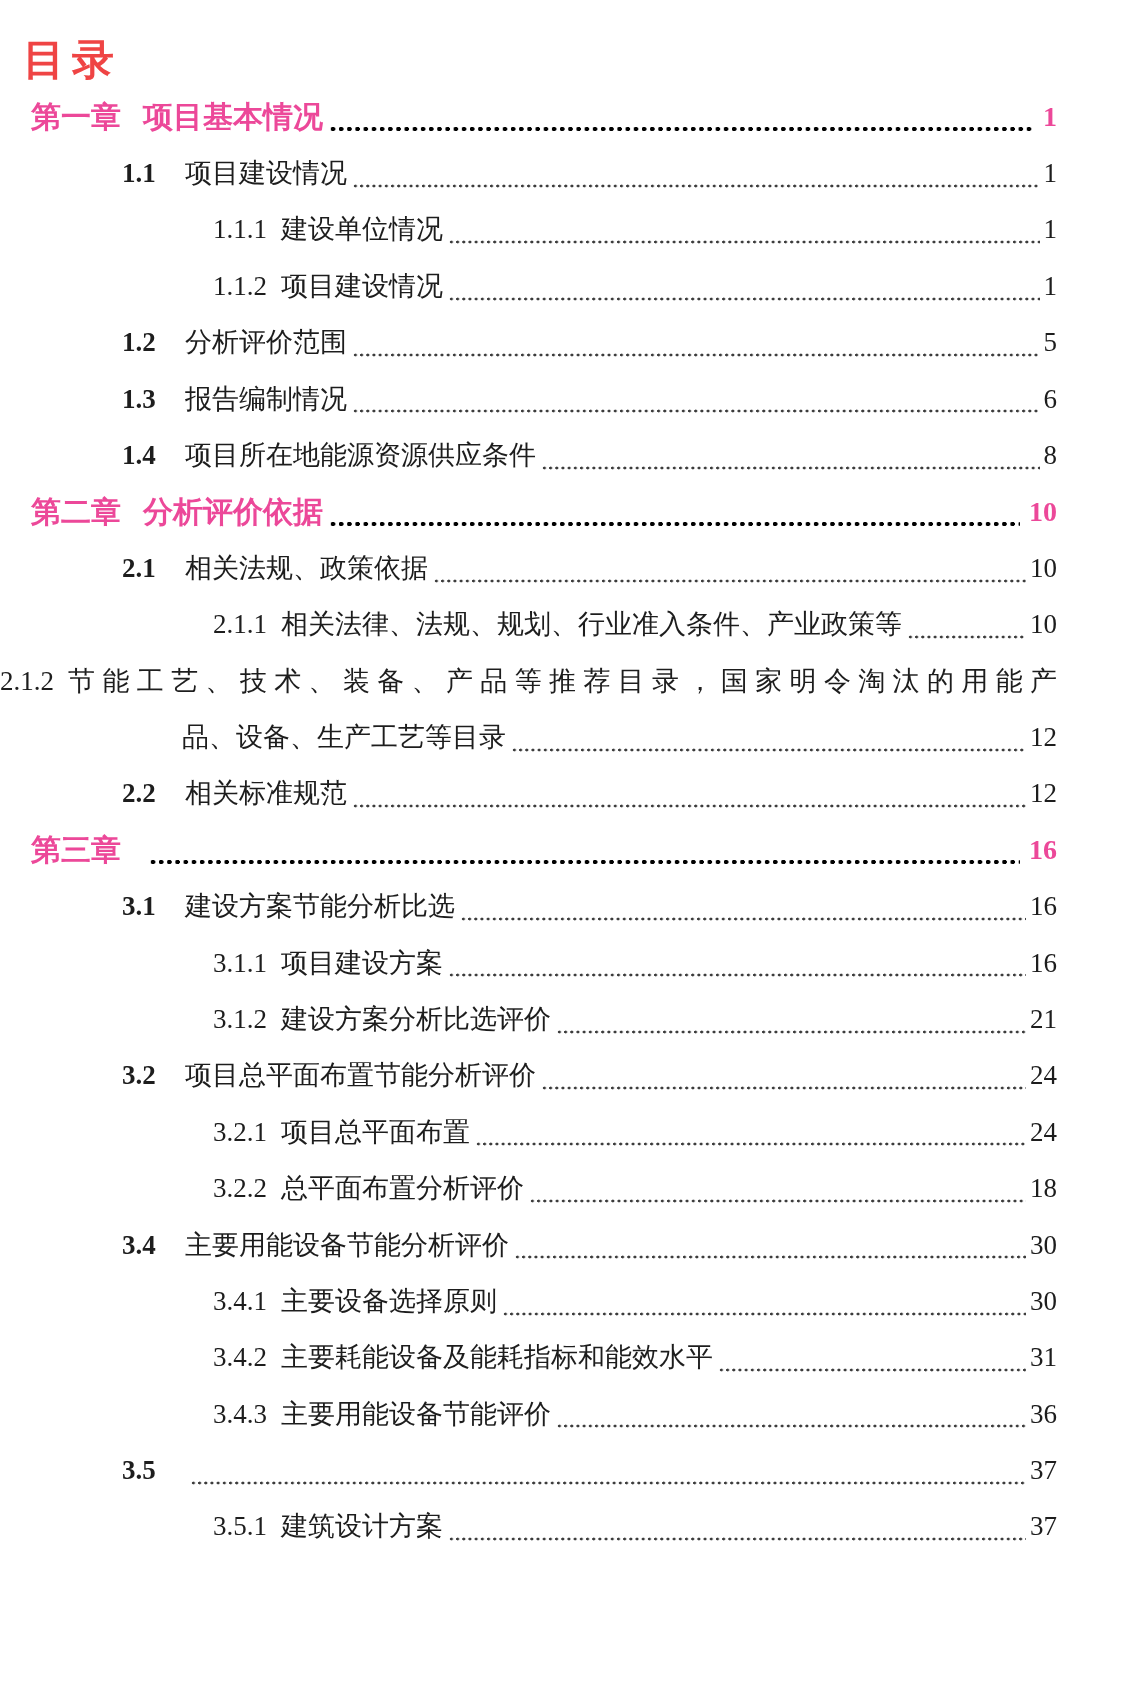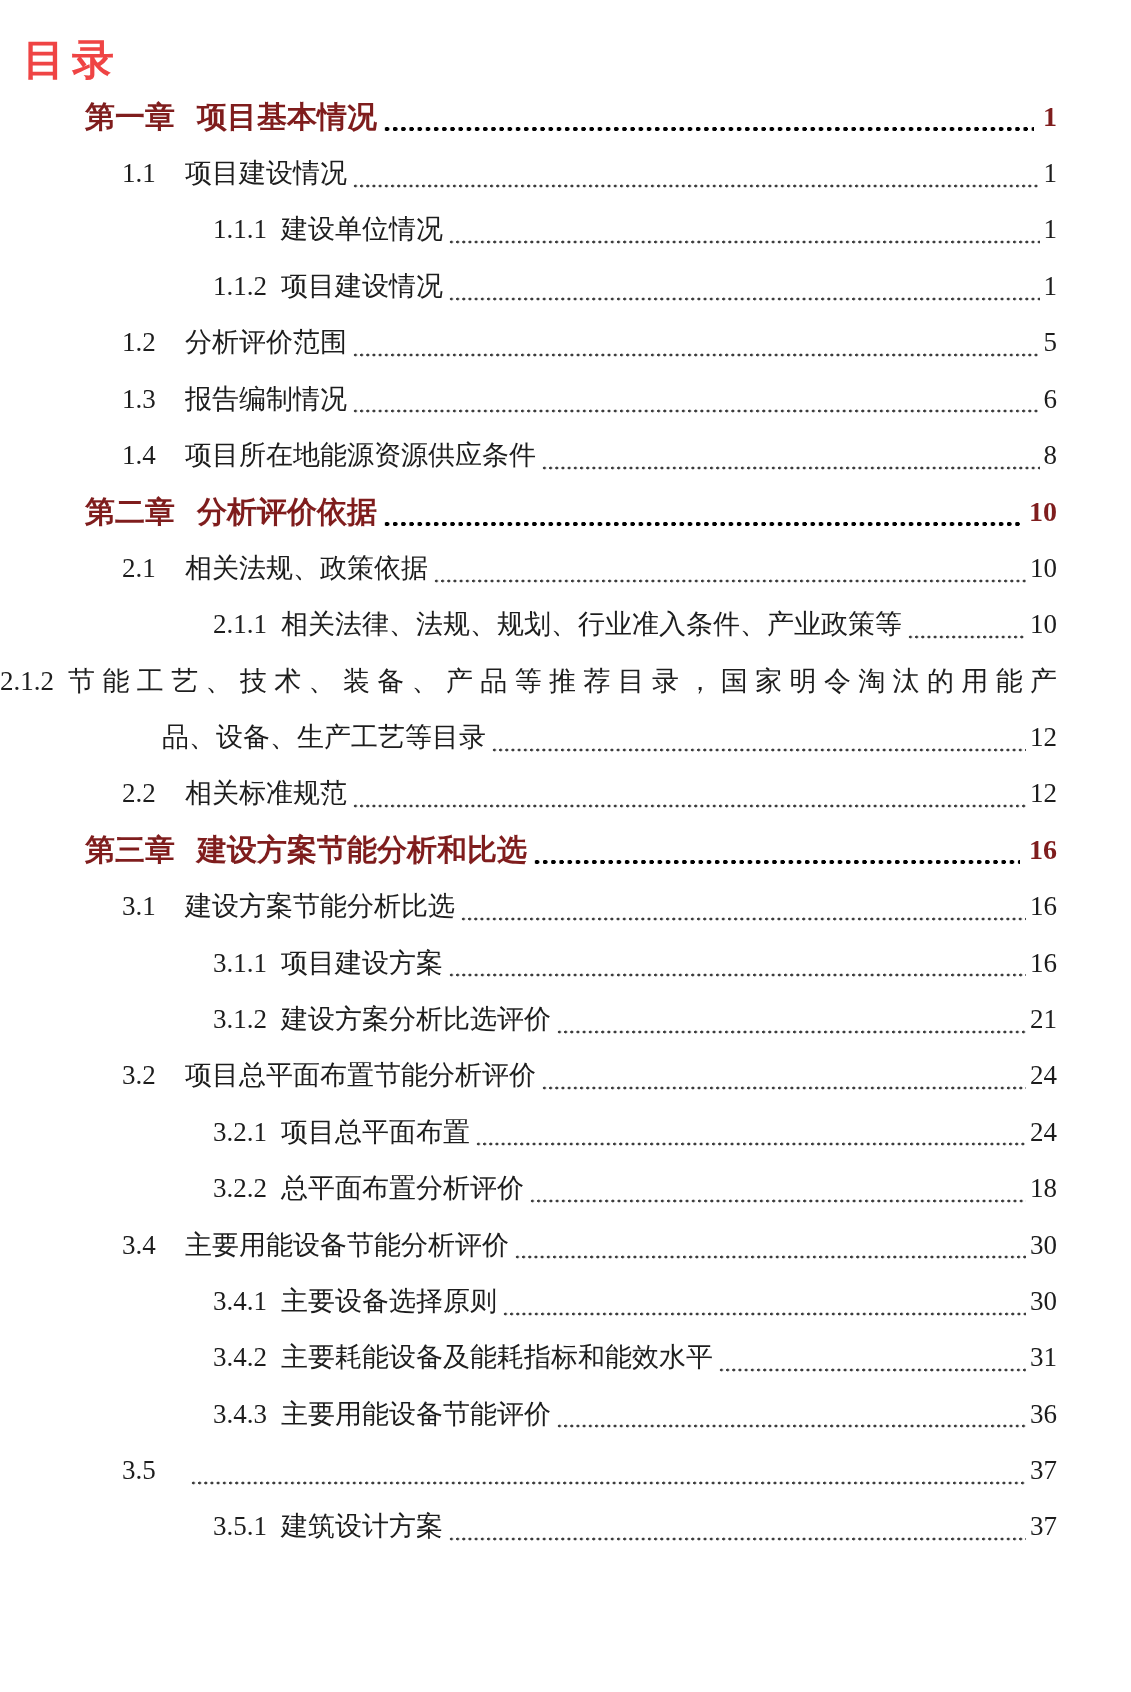--- a/index.html
+++ b/index.html
@@ -25,47 +25,47 @@
   .row .page-num{flex:0 0 auto;}
 
   .leader{
     flex:1 1 0;align-self:flex-end;height:6px;
     margin:0 4px 13px 6px;
     background-image:radial-gradient(circle at 2.5px 3px,#3a3a3a 1.25px,rgba(0,0,0,0) 1.7px);
     background-size:6.2px 6px;background-repeat:repeat-x;background-position:left bottom;
   }
 
   .row.chapter{
-    padding-left:85px;color:#7f1d1d;
+    padding-left:31px;color:#ec4899;
     font-family:"Liberation Sans","DejaVu Sans",sans-serif;
     font-weight:bold;font-size:30px;
   }
   .row.chapter .num{width:112px;}
   .row.chapter .page-num{
     font-family:"Liberation Serif","DejaVu Serif",serif;font-size:28px;
   }
   .row.chapter .leader{
     height:8px;margin-bottom:12px;margin-right:9px;
     background-image:radial-gradient(circle at 4px 4px,#000 2.1px,rgba(0,0,0,0) 2.5px);
     background-size:8.2px 8px;
   }
 
   .row.l2{padding-left:122px;}
-  .row.l2 .num{width:63px;}
+  .row.l2 .num{width:63px;font-weight:bold;}
 
   .row.l3{padding-left:165px;margin-left:48px;}
   .row.l3 .num{margin-right:14px;}
 
   .row.wrap-first{
     display:block;height:56.4px;line-height:56.4px;
     padding-right:74px;
     text-align:justify;text-align-last:justify;
   }
   .row.wrap-first .title{white-space:normal;}
-  .row.wrap-cont{padding-left:162px;}
+  .row.wrap-cont{padding-left:162px;margin-left:20px;}
 </style>
 </head>
 <body>
 
 <div class="page">
   <h1 class="doc-title">目录</h1>
   <div class="toc">
       <div class="row chapter">
         <span class="num">第一章</span>
         <span class="title">项目基本情况</span>
@@ -133,21 +133,20 @@
         <span class="page-num">12</span>
       </div>
       <div class="row l2">
         <span class="num">2.2</span>
         <span class="title">相关标准规范</span>
         <span class="leader"></span>
         <span class="page-num">12</span>
       </div>
       <div class="row chapter">
         <span class="num">第三章</span>
-        <span class="title">建设方案节能分析和比选</span>
         <span class="leader"></span>
         <span class="page-num">16</span>
       </div>
       <div class="row l2">
         <span class="num">3.1</span>
         <span class="title">建设方案节能分析比选</span>
         <span class="leader"></span>
         <span class="page-num">16</span>
       </div>
       <div class="row l3">

